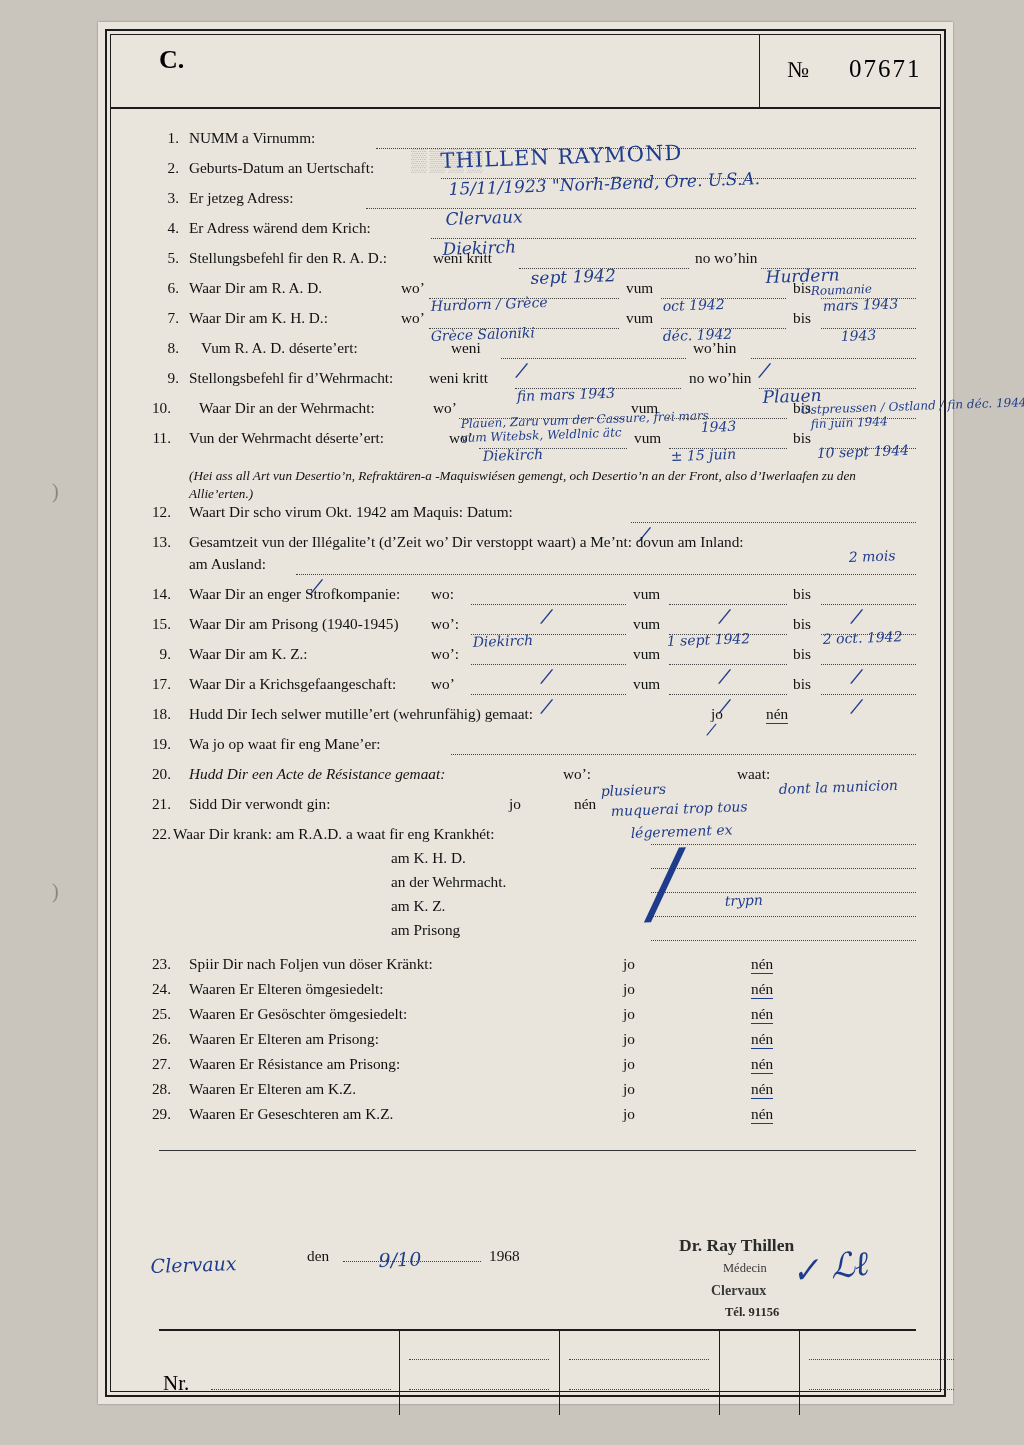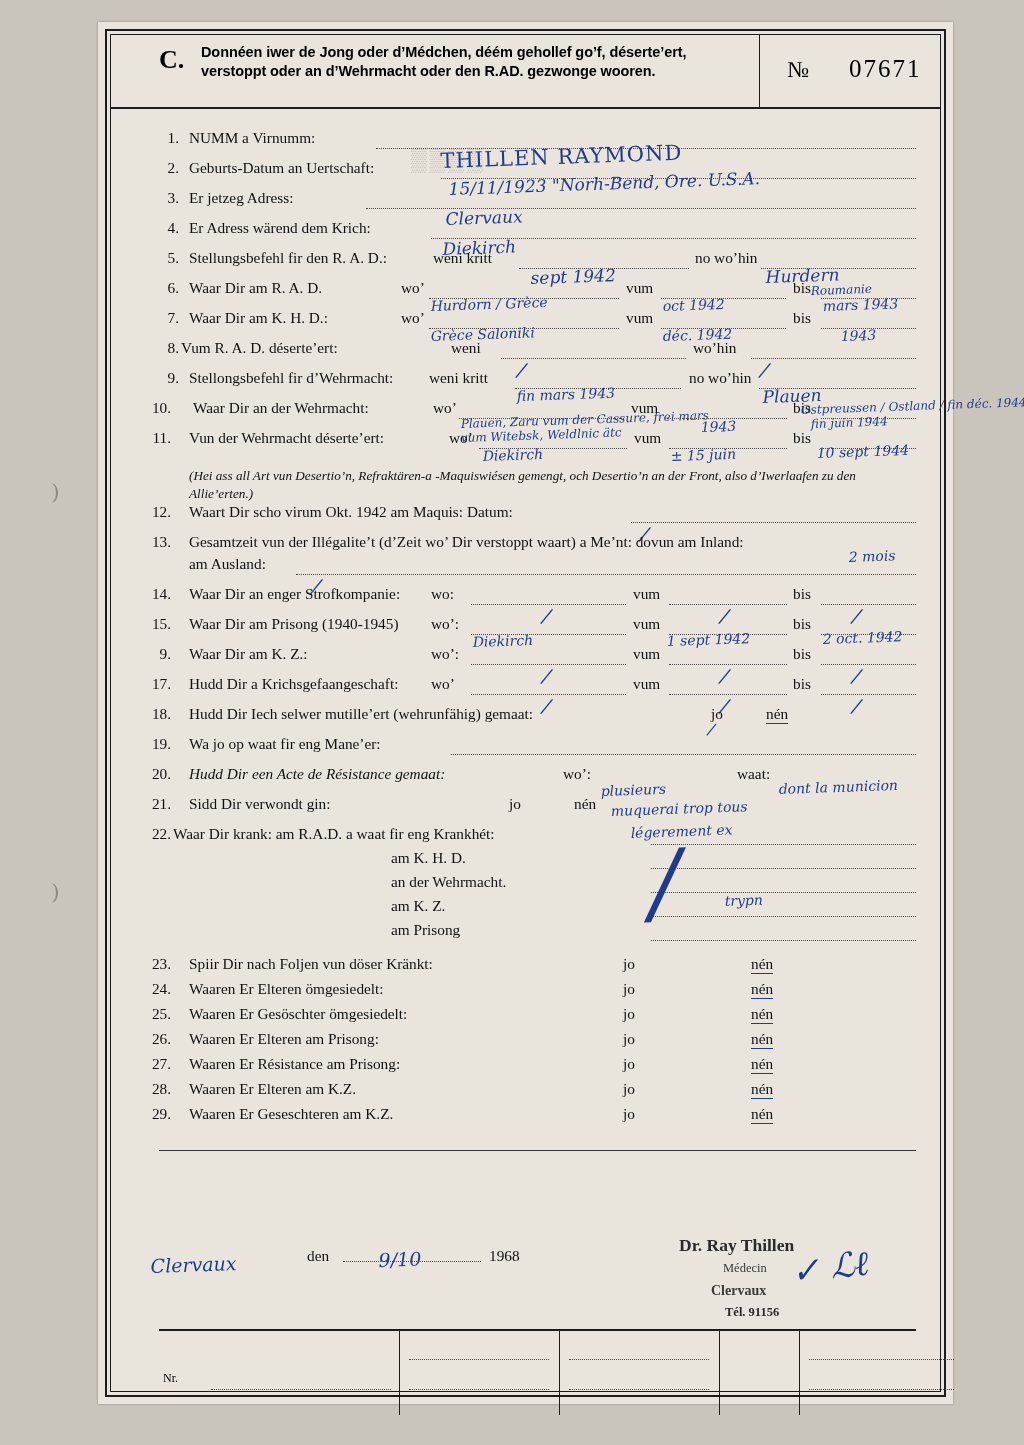--- a/index.html
+++ b/index.html
@@ -205,21 +205,21 @@
   }
   .btbl .dotline {
     position: absolute;
     border-bottom: 1px dotted #444;
     height: 0;
   }
   .btbl .nr {
     position: absolute;
     left: 4px;
     top: 40px;
-    font-size: 12px;
+    font-size: 21px;
   }
 
   .smudge {
     position: absolute;
     color: rgba(120,115,105,0.35);
     font-size: 22px;
     font-family: "Liberation Sans", sans-serif;
     letter-spacing: 3px;
   }
   .edgemark {
@@ -234,21 +234,20 @@
 <div class="page">
   <div class="edgemark" style="left:52px; top:480px;">)</div>
   <div class="edgemark" style="left:52px; top:880px;">)</div>
 
   <div class="sheet">
     <div class="frame">
       <div class="frame-inner">
 
         <div class="header">
           <div class="hdr-letter">C.</div>
-          <div class="hdr-text">Donnéen iwer de Jong oder d’Médchen, déém gehollef go’f, déserte’ert, verstoppt oder an d’Wehrmacht oder den R.AD. gezwonge wooren.</div>
           <div class="hdr-divider"></div>
           <div class="hdr-no">№</div>
           <div class="hdr-num">07671</div>
         </div>
 
         <div class="body">
 
           <div class="smudge" style="left:300px; top:40px;">▒▒▒▒</div>
 
           <div class="row" style="left:0; top:22px; width:100%;">
@@ -314,21 +313,21 @@
             <span class="lbl" style="left:515px;">vum</span>
             <span class="dots" style="left:550px; top:19px; width:125px;"></span>
             <span class="hw s" style="left:552px; top:19px;">déc. 1942</span>
             <span class="lbl" style="left:682px;">bis</span>
             <span class="dots" style="left:710px; top:19px; width:95px;"></span>
             <span class="hw s" style="left:730px; top:19px;">1943</span>
           </div>
 
           <div class="row" style="left:0; top:232px; width:100%;">
             <span class="num" style="left:40px;">8.</span>
-            <span class="lbl" style="left:70px;">Vum R. A. D. déserte’ert:</span>
+            <span class="lbl" style="left:90px;">Vum R. A. D. déserte’ert:</span>
             <span class="lbl" style="left:340px;">weni</span>
             <span class="dots" style="left:390px; top:19px; width:185px;"></span>
             <span class="hw tick" style="left:405px; top:18px;">/</span>
             <span class="lbl" style="left:582px;">wo’hin</span>
             <span class="dots" style="left:640px; top:19px; width:165px;"></span>
             <span class="hw tick" style="left:648px; top:18px;">/</span>
           </div>
 
           <div class="row" style="left:0; top:262px; width:100%;">
             <span class="num" style="left:40px;">9.</span>
@@ -336,21 +335,21 @@
             <span class="lbl" style="left:318px;">weni kritt</span>
             <span class="dots" style="left:404px; top:19px; width:166px;"></span>
             <span class="hw s" style="left:406px; top:19px;">fin mars 1943</span>
             <span class="lbl" style="left:578px;">no wo’hin</span>
             <span class="dots" style="left:648px; top:19px; width:157px;"></span>
             <span class="hw" style="left:652px; top:18px;">Plauen</span>
           </div>
 
           <div class="row" style="left:0; top:292px; width:100%;">
             <span class="num" style="left:32px;">10.</span>
-            <span class="lbl" style="left:82px;">Waar Dir an der Wehrmacht:</span>
+            <span class="lbl" style="left:88px;">Waar Dir an der Wehrmacht:</span>
             <span class="lbl" style="left:322px;">wo’</span>
             <span class="dots" style="left:348px; top:19px; width:165px;"></span>
             <span class="hw xs" style="left:350px; top:18px;">Plauen, Zaru vum der Cassure, frei mars</span>
             <span class="hw xs" style="left:350px; top:32px;">vum Witebsk, Weldlnic ätc</span>
             <span class="lbl" style="left:520px;">vum</span>
             <span class="dots" style="left:556px; top:19px; width:120px;"></span>
             <span class="hw s" style="left:590px; top:20px;">1943</span>
             <span class="lbl" style="left:682px;">bis</span>
             <span class="dots" style="left:710px; top:19px; width:95px;"></span>
             <span class="hw xs" style="left:700px; top:18px;">fin juin 1944</span>
@@ -430,21 +429,21 @@
             <span class="lbl" style="left:522px;">vum</span>
             <span class="dots" style="left:558px; top:19px; width:118px;"></span>
             <span class="hw tick" style="left:608px; top:18px;">/</span>
             <span class="lbl" style="left:682px;">bis</span>
             <span class="dots" style="left:710px; top:19px; width:95px;"></span>
             <span class="hw tick" style="left:740px; top:18px;">/</span>
           </div>
 
           <div class="row" style="left:0; top:568px; width:100%;">
             <span class="num" style="left:32px;">17.</span>
-            <span class="lbl" style="left:78px;">Hudd Dir a Krichsgefaangeschaft:</span>
+            <span class="lbl" style="left:78px;">Waar Dir a Krichsgefaangeschaft:</span>
             <span class="lbl" style="left:320px;">wo’</span>
             <span class="dots" style="left:360px; top:19px; width:155px;"></span>
             <span class="hw tick" style="left:430px; top:18px;">/</span>
             <span class="lbl" style="left:522px;">vum</span>
             <span class="dots" style="left:558px; top:19px; width:118px;"></span>
             <span class="hw tick" style="left:608px; top:18px;">/</span>
             <span class="lbl" style="left:682px;">bis</span>
             <span class="dots" style="left:710px; top:19px; width:95px;"></span>
             <span class="hw tick" style="left:740px; top:18px;">/</span>
           </div>

